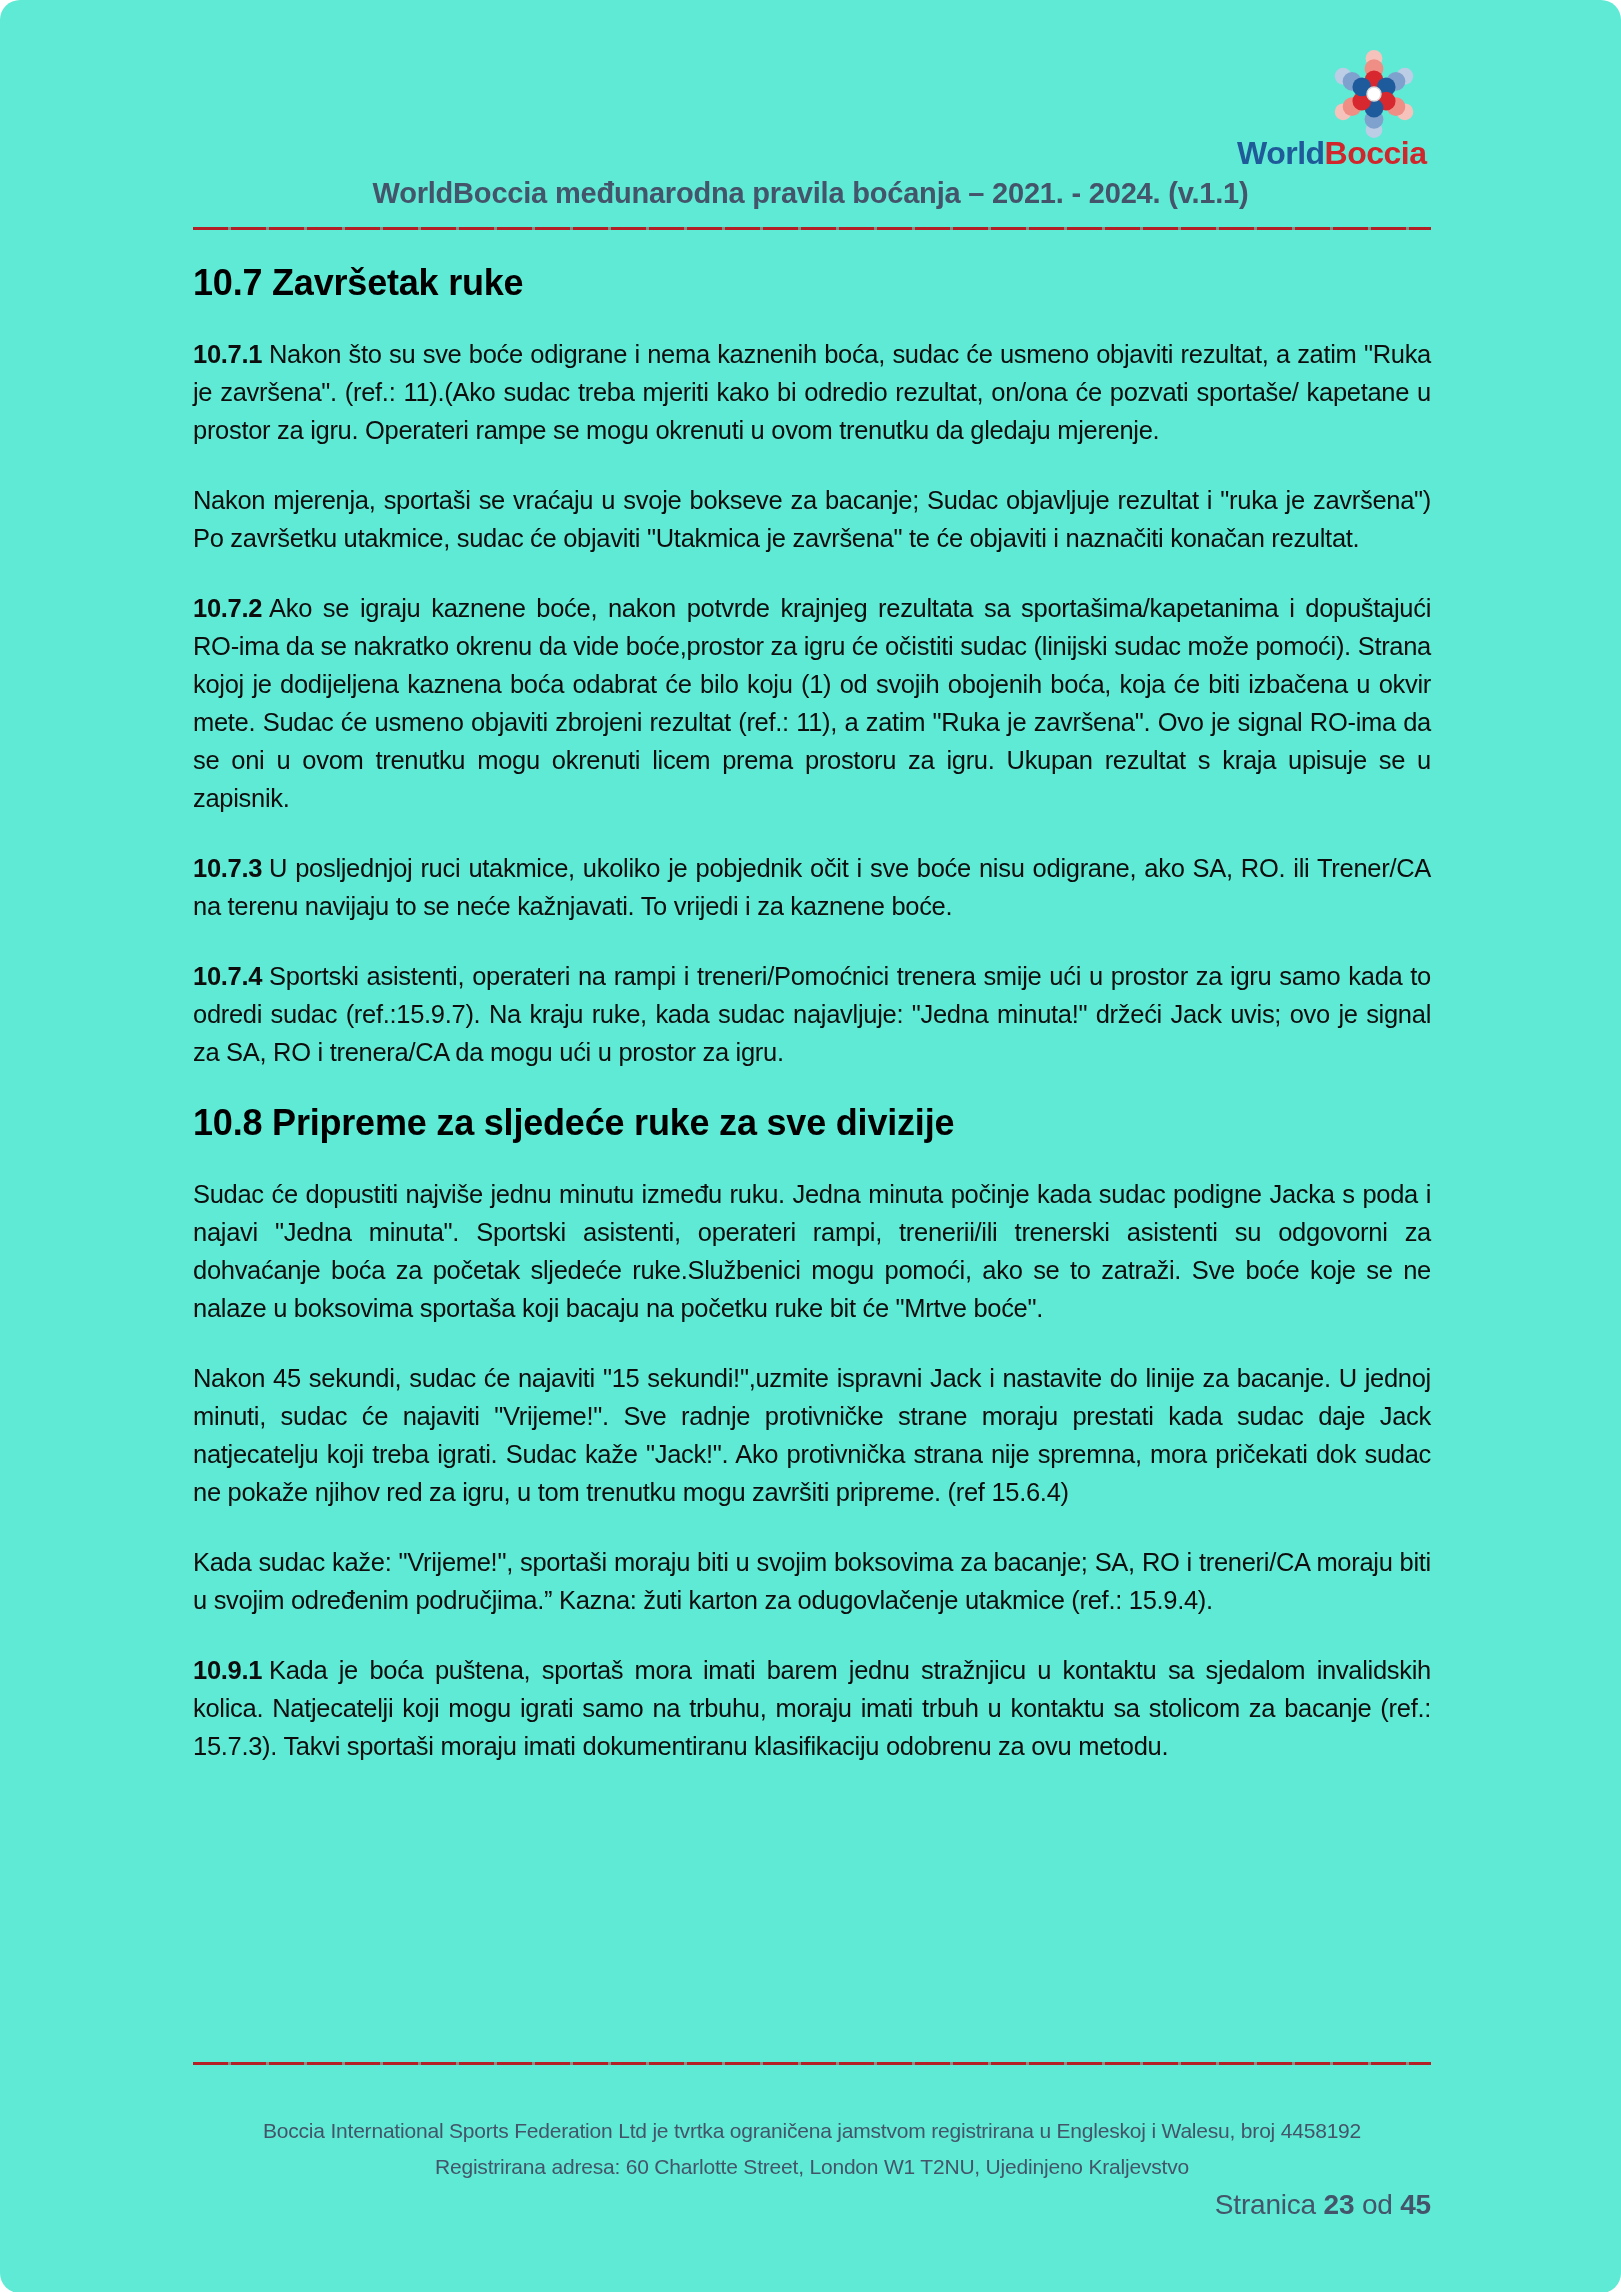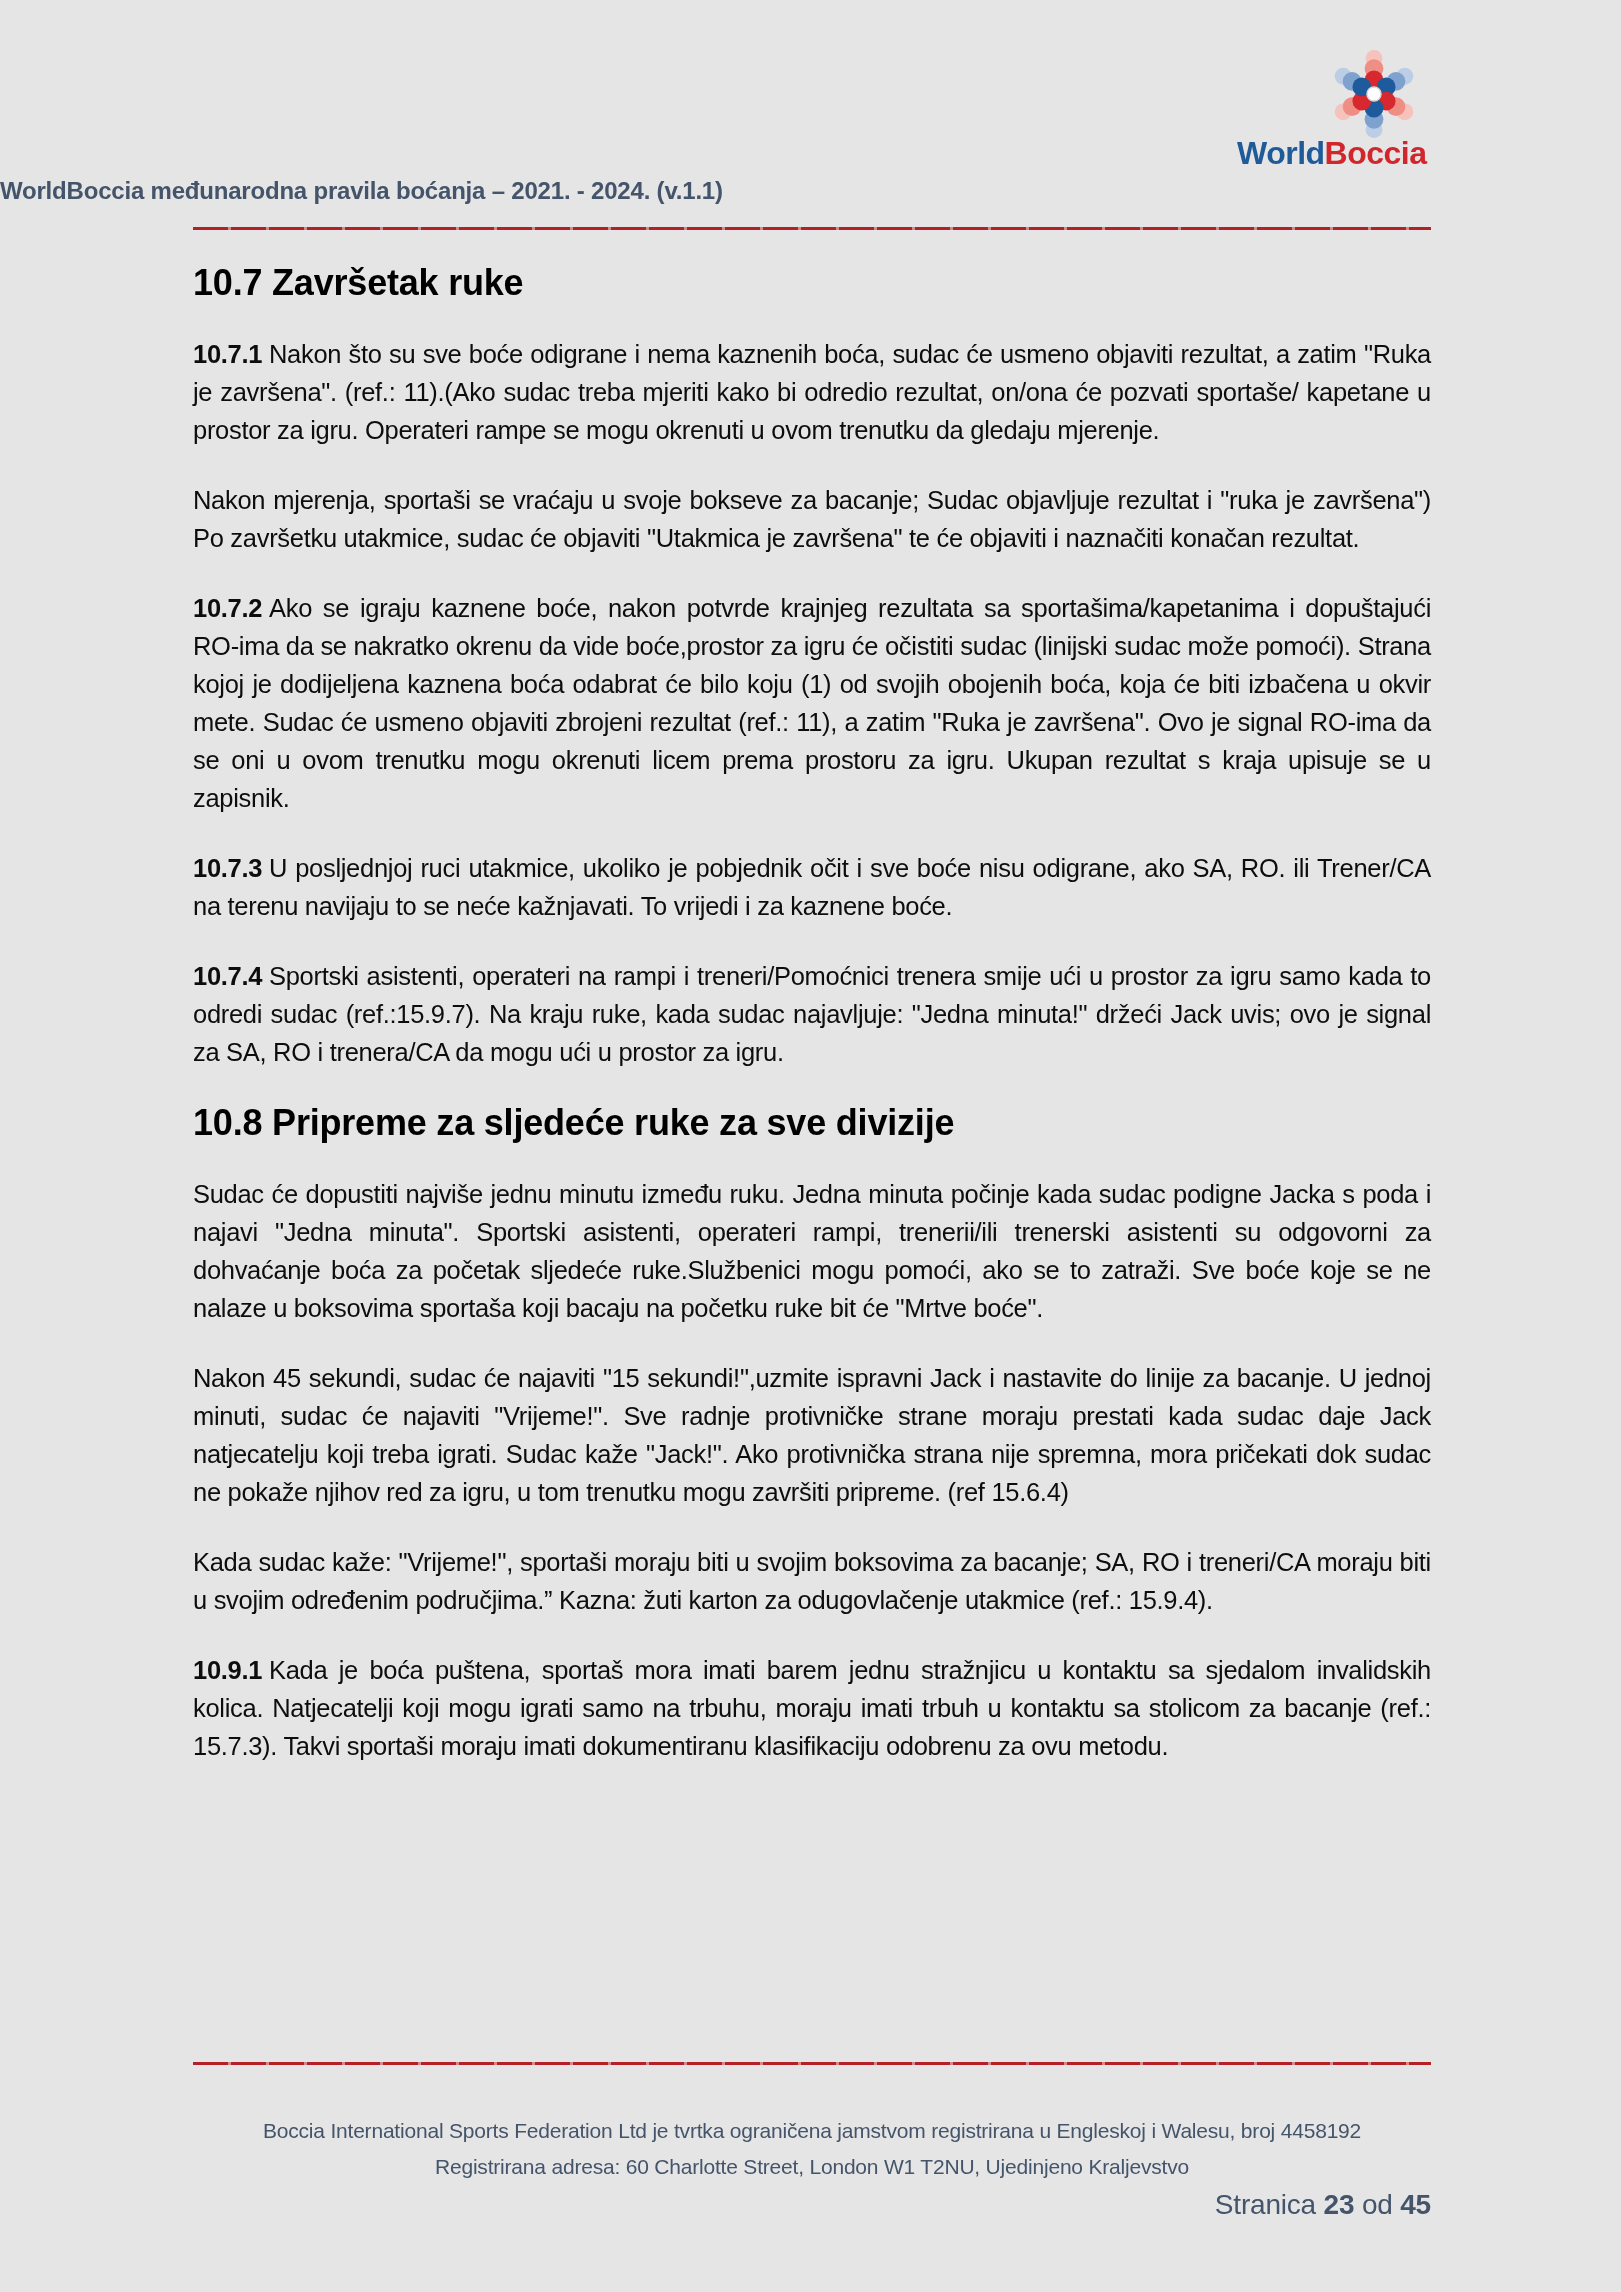--- a/index.html
+++ b/index.html
@@ -2,32 +2,32 @@
 <html><head>
 <meta charset="utf-8">
 <style>
   html,body{margin:0;padding:0;background:#ffffff;}
   body{
     width:1621px;height:2293px;position:relative;
     font-family:"Liberation Sans", sans-serif;
     color:#111;
     overflow:hidden;
   }
-  .page{position:absolute;inset:0;background:#e5e5e5;}
+  .page{position:absolute;inset:0;background:#5eead4;border-radius:20px;}
 
   
   .logo{position:absolute;top:49px;left:1237px;width:196px;}
   .logo svg{display:block;margin-left:90px;}
   .logo-text{font-weight:bold;font-size:32px;letter-spacing:-0.5px;white-space:nowrap;margin-top:-3.9px;}
   .logo-world{color:#1f5a99;}
   .logo-boccia{color:#d0262c;}
 
   .doc-title{
     position:absolute;top:177px;left:0;width:100%;
-    font-weight:bold;font-size:24px;
+    text-align:center;font-weight:bold;font-size:29px;
     color:#44546a;letter-spacing:-0.2px;
   }
 
   .rule{
     position:absolute;left:193px;width:1238px;height:2.9px;
     background:repeating-linear-gradient(90deg,#b32025 0 35px,rgba(179,32,37,.45) 35px 38px);
   }
   .rule-top{top:227px;}
   .rule-bottom{top:2062px;}
 

